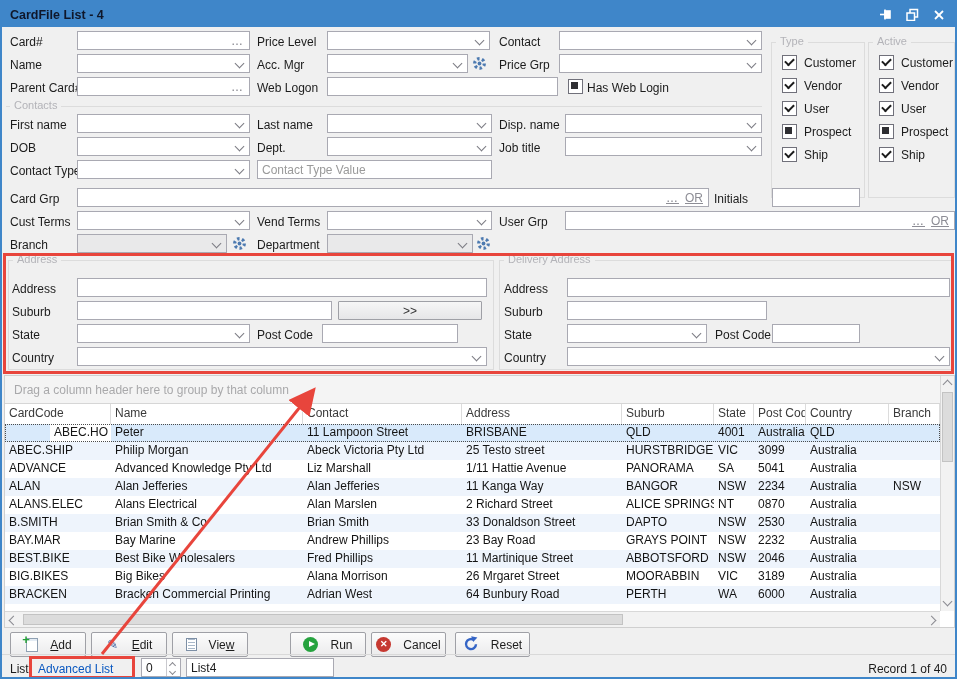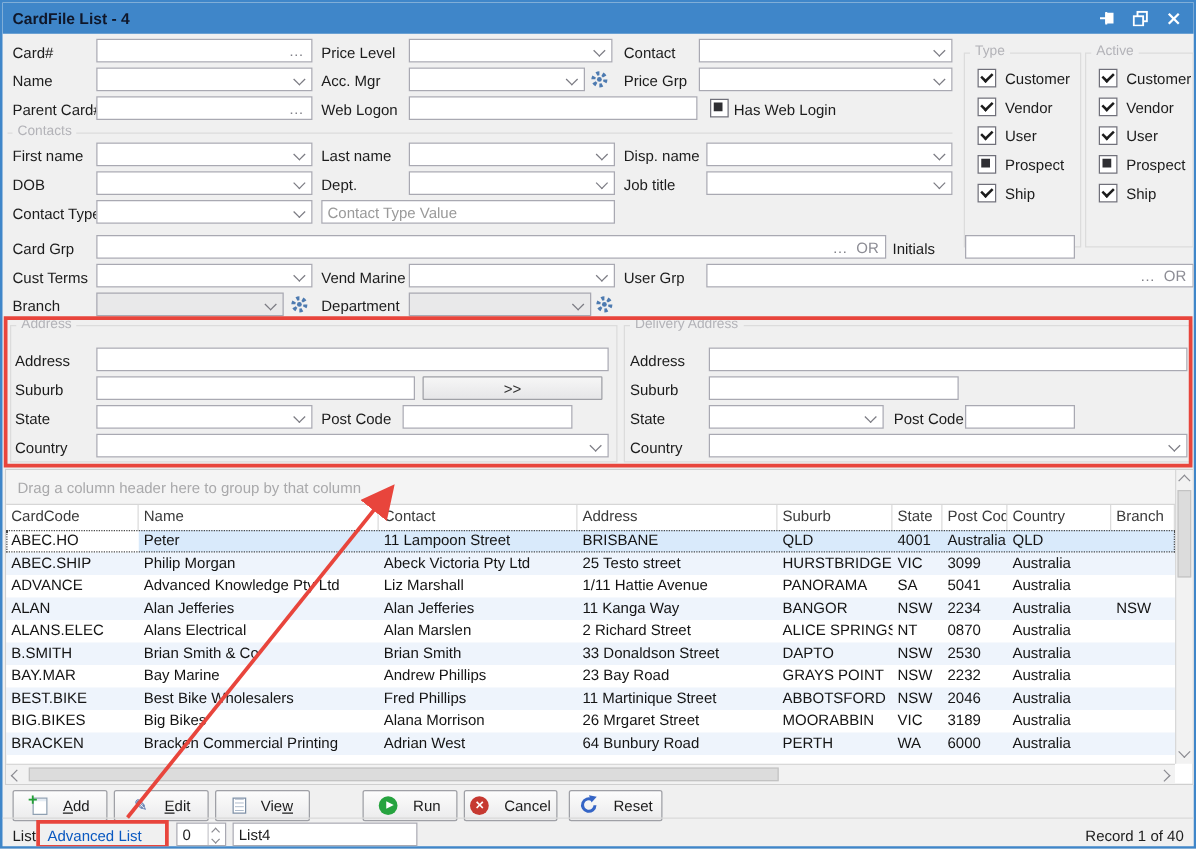--- a/index.html
+++ b/index.html
@@ -17,21 +17,21 @@
   
   .lbl{position:absolute;white-space:nowrap;color:#1c1c1c;}
   .fld{position:absolute;height:19px;background:#fff;border:1px solid #a9a9b2;box-sizing:border-box;}
   .fld input{border:0;outline:0;width:100%;height:100%;background:transparent;
     font:12px "Liberation Sans",sans-serif;padding:0 4px;box-sizing:border-box;color:#1c1c1c;}
   .fld input::placeholder{color:#9a9a9a;opacity:1;}
   .dd{padding-right:16px;}
   .chev{position:absolute;right:6px;top:5px;width:6px;height:6px;
     border-right:1.6px solid #7b7b83;border-bottom:1.6px solid #7b7b83;transform:rotate(45deg);}
   .ell{position:absolute;right:5px;top:1px;color:#7e7e86;letter-spacing:1px;font-size:12px;line-height:16px;}
-  .or-tag{position:absolute;right:5px;top:2px;color:#8d8d95;font-size:12px;}
+  .or-tag{position:absolute;right:5px;top:2px;color:#8d8d95;font-size:12px;text-decoration:underline;}
   .or-tag .dots{letter-spacing:1px;margin-right:6px;color:#7e7e86;}
   .gray{background:#e9e9ea;}
   .gearbtn{position:absolute;width:15px;height:15px;}
   
   .group{position:absolute;border:1px solid #dcdcdc;box-sizing:border-box;background:transparent;}
   .group-title{position:absolute;top:-8px;left:4px;background:#f0f0f0;padding:0 4px;
     color:#b3b3b8;font-size:11px;white-space:nowrap;}
   .cb-list{position:absolute;left:10px;top:8px;right:4px;}
   .cb-row{display:flex;align-items:center;gap:7px;height:23px;}
   .cb{width:13px;height:13px;border:1px solid #70707a;background:#fff;position:relative;flex:0 0 auto;}
@@ -64,21 +64,21 @@
     border:1px solid #cfcfcf;box-sizing:border-box;}
   .group-hint{position:absolute;left:0;top:0;width:935px;height:28px;background:#f4f4f4;
     border-bottom:1px solid #d6d6d6;color:#a9a9ab;line-height:28px;padding-left:9px;box-sizing:border-box;white-space:nowrap;}
   .ghead{position:absolute;left:0;top:28px;width:935px;height:20px;display:grid;
     grid-template-columns:106px 192px 159px 160px 92px 40px 52px 83px 51px;background:#fff;border-bottom:1px solid #c9c9c9;}
   .ghead .hcell{border-right:1px solid #dcdcdc;padding:2px 0 0 4px;color:#3a3a3a;overflow:hidden;white-space:nowrap;}
   .gbody{position:absolute;left:0;top:48px;width:935px;}
   .grow{display:grid;grid-template-columns:106px 192px 159px 160px 92px 40px 52px 83px 51px;height:18px;background:#fff;}
   .grow.alt{background:#eef4fc;}
   .grow.sel{background:#d9eafb;outline:1px dotted #4b4b4b;outline-offset:-1px;}
-  .grow.sel .cell:first-child{background:#fff;}
+  .grow.sel .cell:first-child{background:#fff;margin-left:45px;}
   .cell{padding:1px 0 0 4px;overflow:hidden;white-space:nowrap;color:#141414;}
   
   .vscroll{position:absolute;right:0;top:0;width:14px;height:235px;background:#f2f2f2;border-left:1px solid #d8d8d8;box-sizing:border-box;}
   .vthumb{position:absolute;left:1px;top:16px;width:11px;height:70px;background:#dcdcdc;border:1px solid #c3c3c3;box-sizing:border-box;}
   .hscroll{position:absolute;left:0;top:235px;width:935px;height:16px;background:#f2f2f2;border-top:1px solid #d8d8d8;box-sizing:border-box;}
   .hthumb{position:absolute;left:18px;top:2px;width:600px;height:11px;background:#dcdcdc;border:1px solid #c3c3c3;box-sizing:border-box;}
   .sbar-chev{position:absolute;width:6px;height:6px;border-right:1.5px solid #8a8a90;border-bottom:1.5px solid #8a8a90;}
   .up{transform:rotate(-135deg);} .down{transform:rotate(45deg);}
   .left{transform:rotate(135deg);} .right{transform:rotate(-45deg);}
   
@@ -250,21 +250,21 @@
 
   <span class="lbl" style="left:8px;top:190px">Card Grp</span>
   <span class="fld" style="left:75px;top:186px;width:632px"><input style="padding-right: 46px;"><span class="or-tag"><span class="dots">…</span><span>OR</span></span></span>
   <span class="lbl" style="left:712px;top:190px">Initials</span>
   <span class="fld" style="left:770px;top:186px;width:88px"><input style=""></span>
 
   <span class="lbl" style="left:8px;top:213px">Cust Terms</span>
   <span class="fld dd" style="left:75px;top:209px;width:173px">
       <span class="chev"></span>
     </span>
-  <span class="lbl" style="left:255px;top:213px">Vend Marine</span>
+  <span class="lbl" style="left:255px;top:213px">Vend Terms</span>
   <span class="fld dd" style="left:325px;top:209px;width:165px">
       <span class="chev"></span>
     </span>
   <span class="lbl" style="left:497px;top:213px">User Grp</span>
   <span class="fld" style="left:563px;top:209px;width:390px"><input style="padding-right: 46px;"><span class="or-tag"><span class="dots">…</span><span>OR</span></span></span>
 
   <span class="lbl" style="left:8px;top:236px">Branch</span>
   <span class="fld dd gray" style="left:75px;top:232px;width:150px">
       <span class="chev"></span>
     </span>

